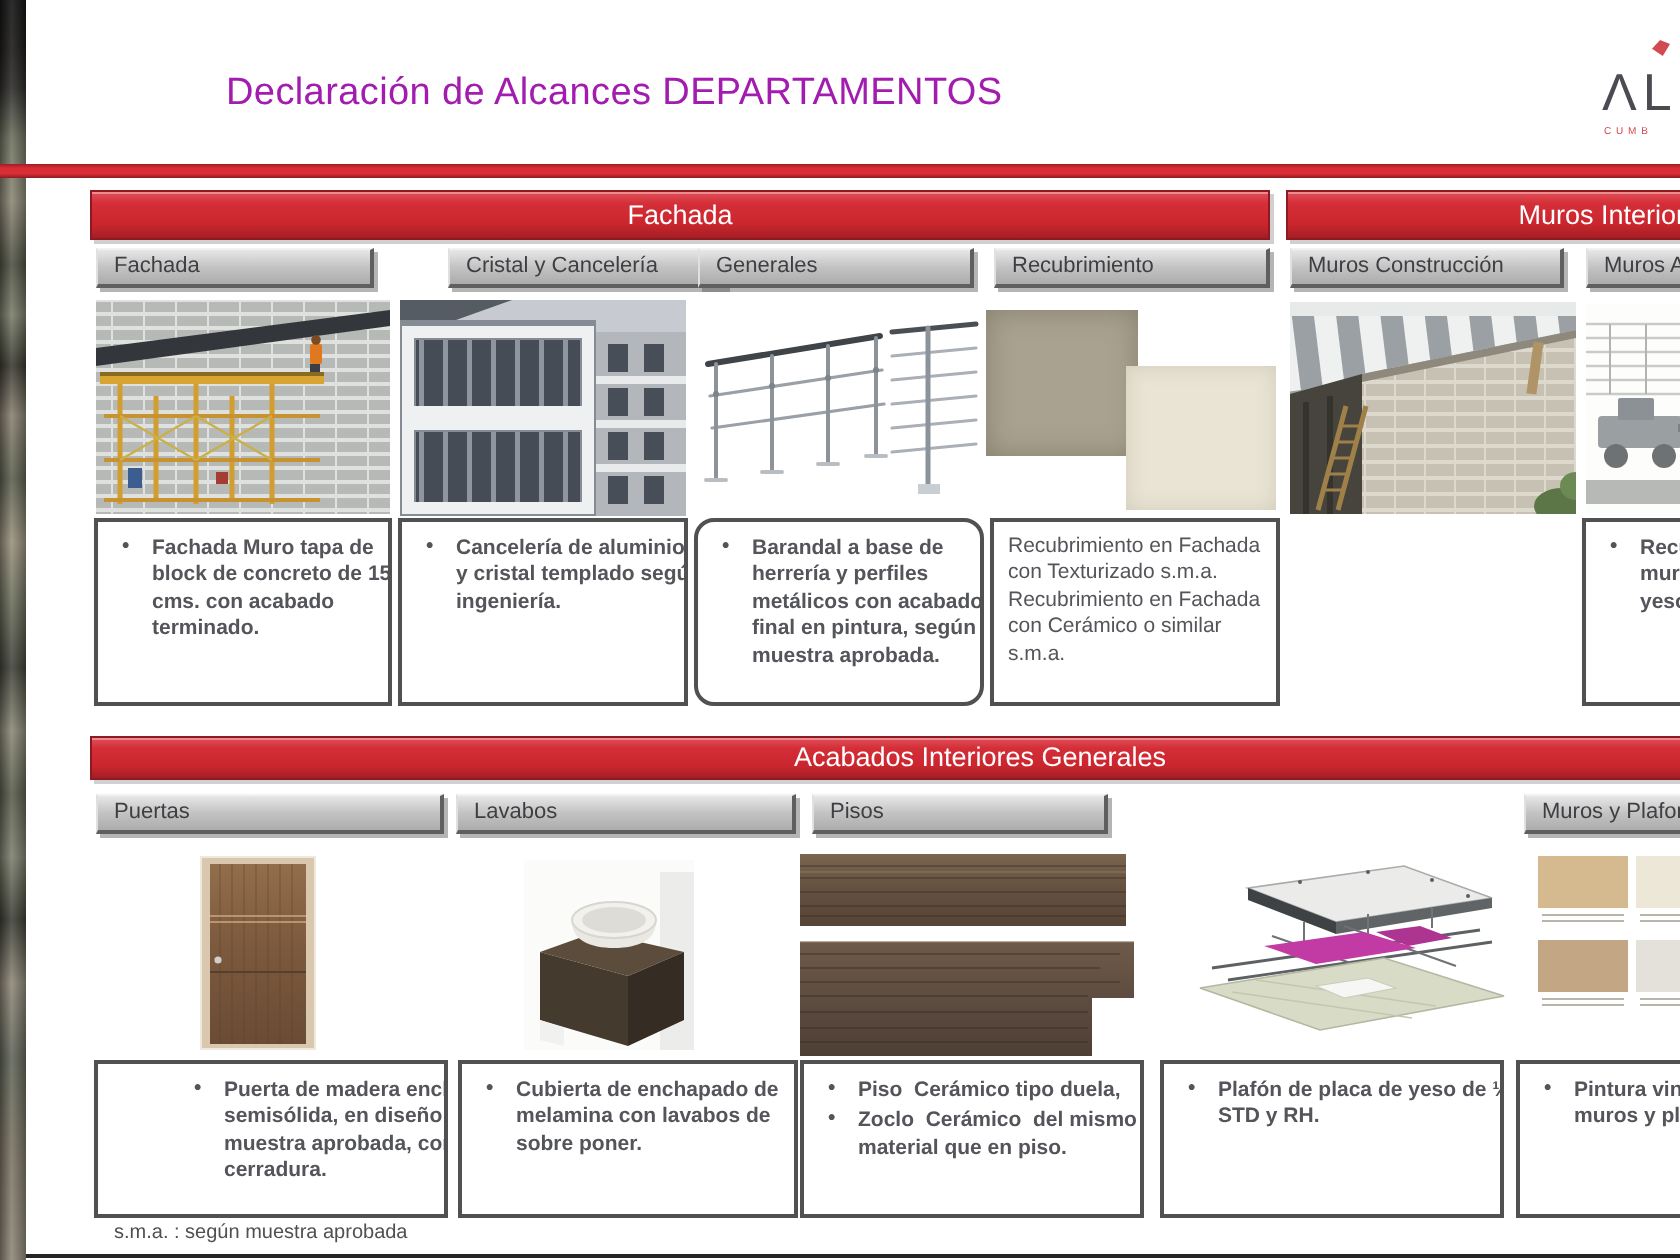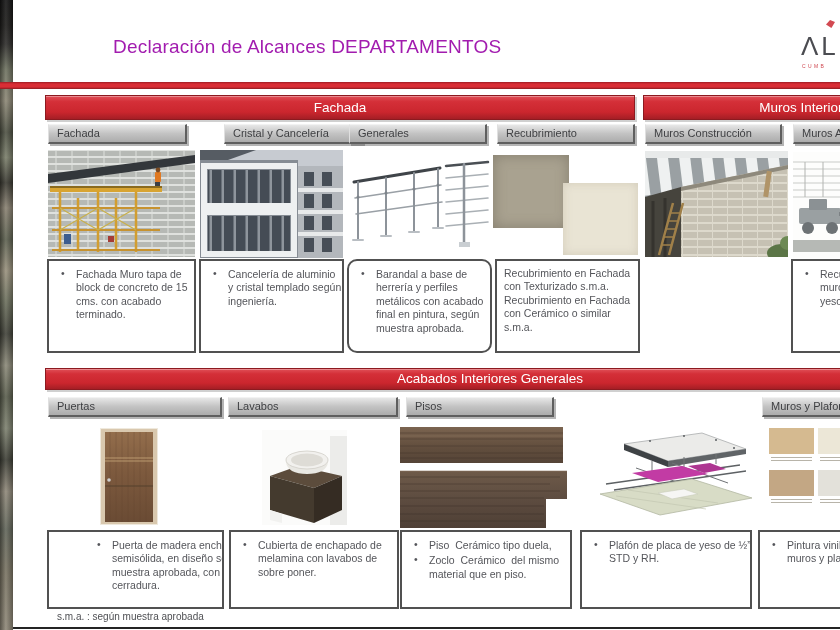--- a/index.html
+++ b/index.html
@@ -46,21 +46,21 @@
     background: linear-gradient(180deg,#e7e7e7 0%, #c3c3c3 50%, #acacac 100%);
     border-top:1px solid #f2f2f2; border-left:1px solid #e0e0e0;
     border-right:2px solid #5f5f5f; border-bottom:2px solid #5f5f5f;
     box-shadow: 2px 2px 0 rgba(90,90,90,.45);
     color:#3e3f42; font-size:11px; line-height:17px; padding-left:8px;
     white-space:nowrap; overflow:hidden;
   }
   
   .cell { position:absolute; background:#fff; border:2px solid #515151; overflow:hidden; }
   .li { position:relative; padding:7px 3px 0 27px; font-size:10.5px; line-height:1.28;
-        color:#54555a; white-space:pre; }
+        color:#54555a; white-space:pre;font-weight:bold; }
   .li + .li { padding-top:2px; }
   .li::before { content:"•"; position:absolute; left:12px; top:6px; color:#54555a; }
   .li + .li::before { top:1px; }
   .plain { padding:6px 3px 0 7px; font-size:10.5px; line-height:1.28; color:#54555a; white-space:pre; }
   .imgbox { position:absolute; overflow:hidden; }
   .imgbox svg { display:block; }
   
   .sw  { position:absolute; }
   .cap { position:absolute; height:5px;
          background: repeating-linear-gradient(180deg,#b8b4a9 0 1px, transparent 1px 3px); }

